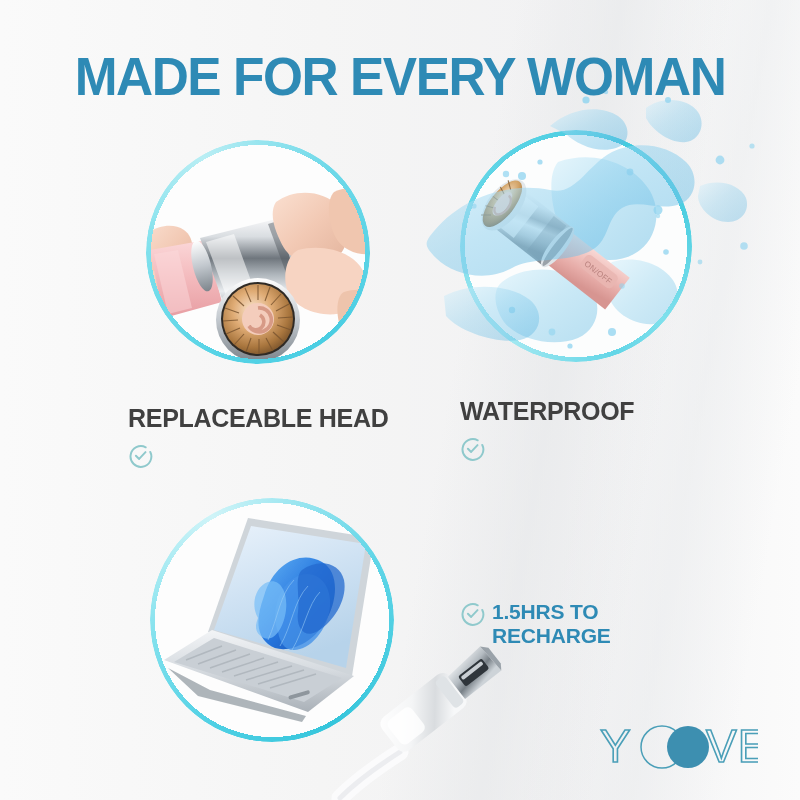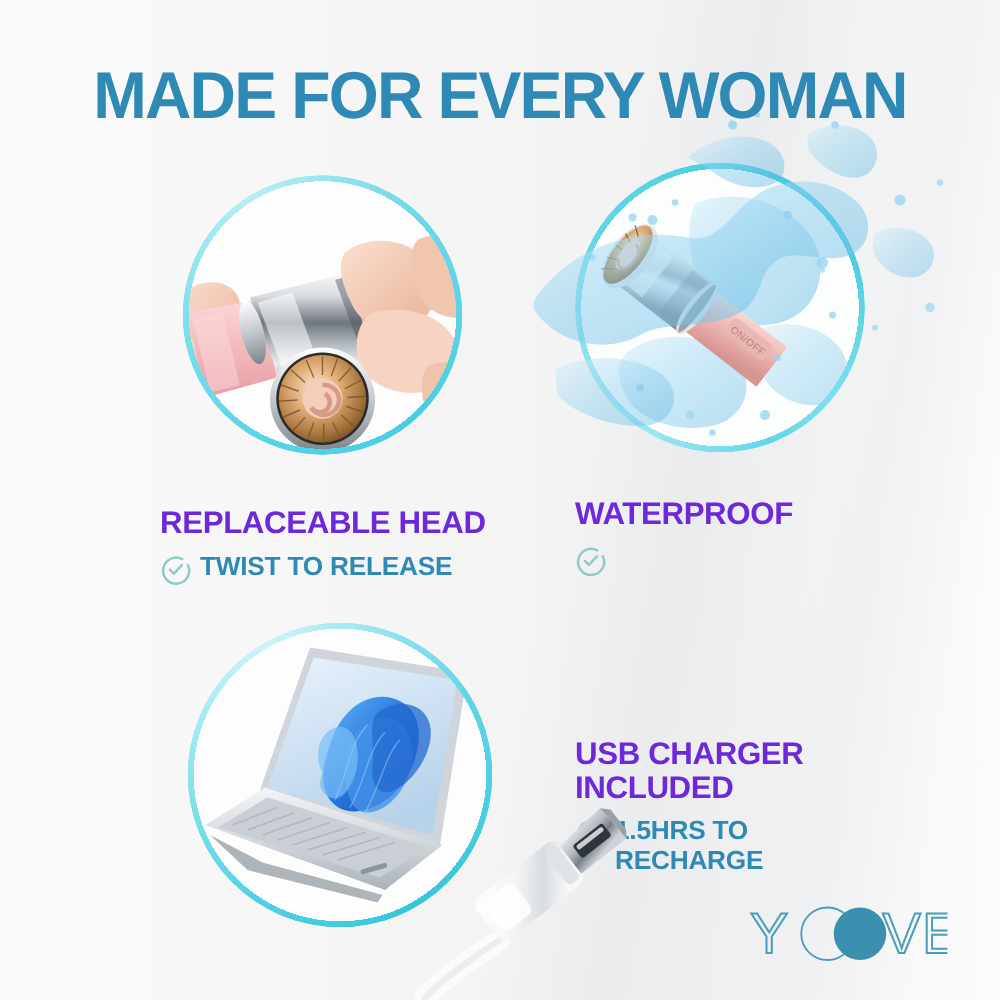--- a/index.html
+++ b/index.html
@@ -71,21 +71,21 @@
     background:conic-gradient(from 210deg,#4fd0e4 0deg,#8ce4ef 60deg,#cff4f8 120deg,#5fd5e7 210deg,#35c5db 300deg,#4fd0e4 360deg);
     -webkit-mask:radial-gradient(circle, transparent 0 117px, #000 117px 122px, transparent 122px);
             mask:radial-gradient(circle, transparent 0 117px, #000 117px 122px, transparent 122px);
   }
 
   svg.art { display:block; width:100%; height:100%; }
 
   
   .feature { position:absolute; z-index:6; }
   .feature-title {
-    font-size:25px; font-weight:bold; color:#6d28d9;
+    font-size:25px; font-weight:bold; color:#404040;
     letter-spacing:-.3px; line-height:1.06; white-space:pre-line;
   }
   .bullet-row { display:flex; align-items:flex-start; margin-top:10px; }
   .check-icon { flex:0 0 auto; width:25px; height:25px; margin-right:7px; margin-top:1px; }
   .bullet-text {
     font-size:21px; font-weight:bold; color:#2e8ab5;
     letter-spacing:-.2px; line-height:1.14; white-space:pre-line;
   }
 
   #feat-head  { left:128px; top:405px; width:300px; }
@@ -403,39 +403,36 @@
 
 <div class="feature" id="feat-head">
   <div class="feature-title">REPLACEABLE HEAD</div>
   <div class="bullet-row">
     <span class="check-icon">
       <svg viewBox="0 0 24 24" width="25" height="25">
         <path d="M21.4 8.6 A10 10 0 1 1 17 4.1" fill="none" stroke="#8fc9cc" stroke-width="1.9" stroke-linecap="round"></path>
         <path d="M7.6 12.2 L10.7 15.3 L16.8 8.8" fill="none" stroke="#8fc9cc" stroke-width="1.9" stroke-linecap="round" stroke-linejoin="round"></path>
       </svg>
     </span>
-    <span class="bullet-text">TWIST TO RELEASE</span>
   </div>
 </div>
 
 <div class="feature" id="feat-water">
   <div class="feature-title">WATERPROOF</div>
   <div class="bullet-row">
     <span class="check-icon">
       <svg viewBox="0 0 24 24" width="25" height="25">
         <path d="M21.4 8.6 A10 10 0 1 1 17 4.1" fill="none" stroke="#8fc9cc" stroke-width="1.9" stroke-linecap="round"></path>
         <path d="M7.6 12.2 L10.7 15.3 L16.8 8.8" fill="none" stroke="#8fc9cc" stroke-width="1.9" stroke-linecap="round" stroke-linejoin="round"></path>
       </svg>
     </span>
   </div>
 </div>
 
 <div class="feature" id="feat-usb">
-  <div class="feature-title">USB CHARGER
-INCLUDED</div>
   <div class="bullet-row">
     <span class="check-icon">
       <svg viewBox="0 0 24 24" width="25" height="25">
         <path d="M21.4 8.6 A10 10 0 1 1 17 4.1" fill="none" stroke="#8fc9cc" stroke-width="1.9" stroke-linecap="round"></path>
         <path d="M7.6 12.2 L10.7 15.3 L16.8 8.8" fill="none" stroke="#8fc9cc" stroke-width="1.9" stroke-linecap="round" stroke-linejoin="round"></path>
       </svg>
     </span>
     <span class="bullet-text">1.5HRS TO
 RECHARGE</span>
   </div>

